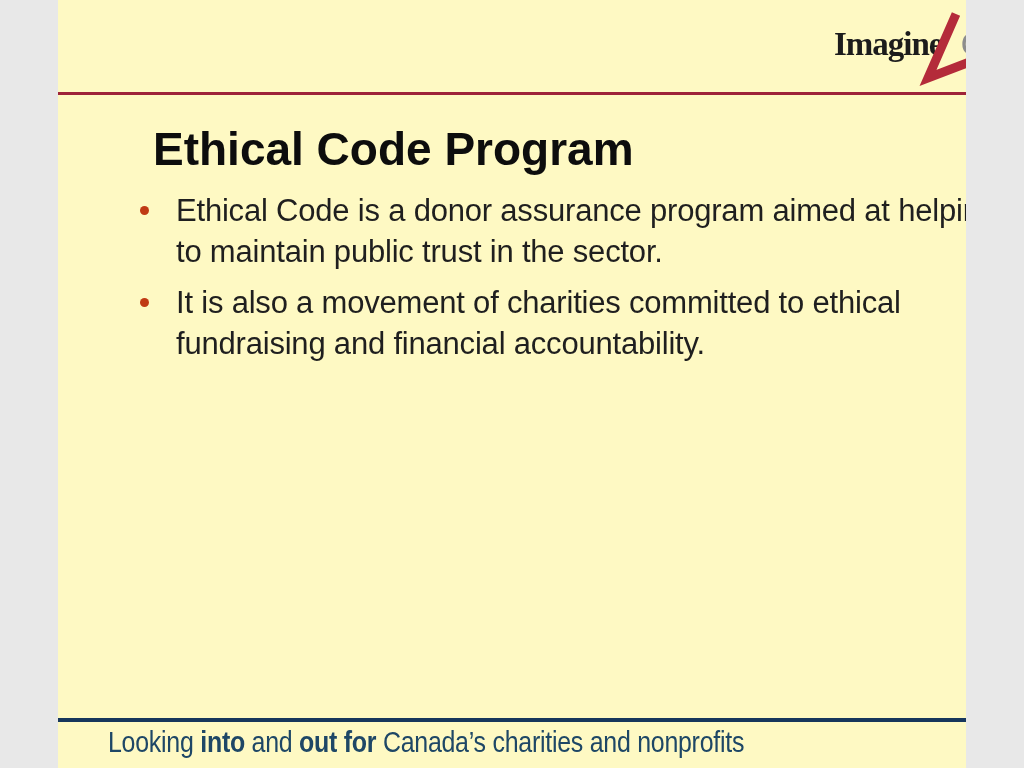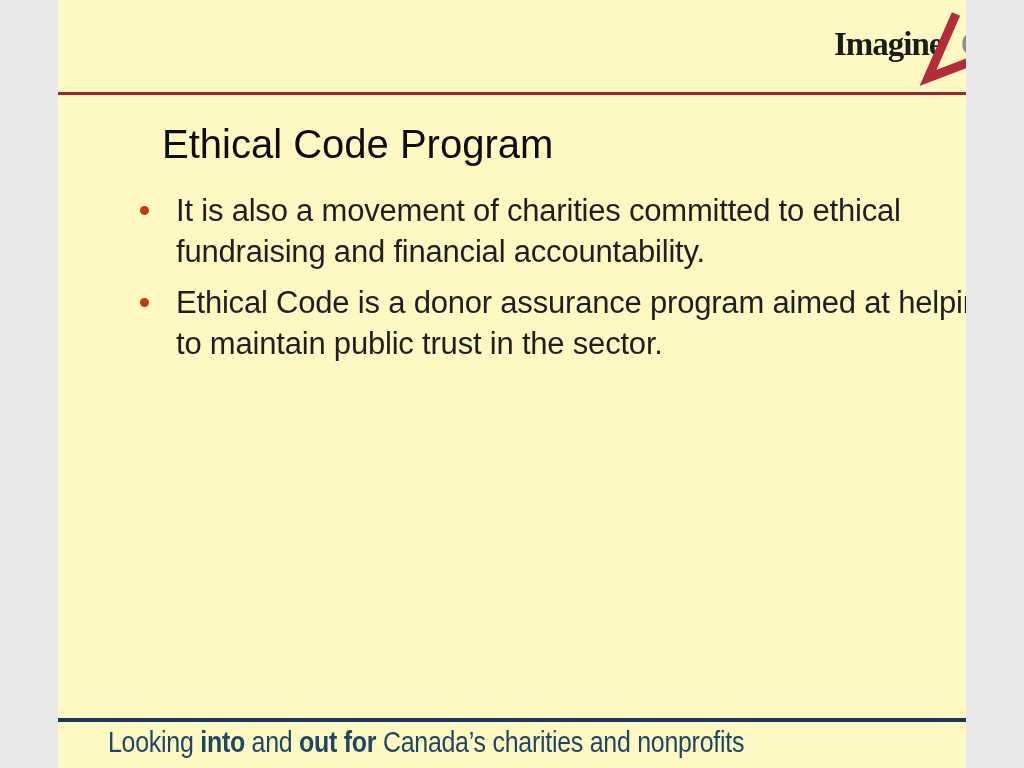--- a/index.html
+++ b/index.html
@@ -34,24 +34,23 @@
   }
   .header-rule {
     position:absolute; left:0; top:92px;
     width:1024px; height:3px;
     background:var(--header-rule);
   }
 
   
   .slide-title {
     position:absolute; left:95px; top:122px;
-    font-size:40px; font-weight:normal;
+    font-size:46px; font-weight:bold;
     color:#0d0d0d; letter-spacing:0px;
     white-space:nowrap;
-    margin-left:9px;
   }
 
   
   .bullets {
     position:absolute; left:82px; top:190px;
     width:884px;
     list-style:none; margin:0; padding:0;
   }
   .bullets li {
     display:flex;
@@ -96,25 +95,25 @@
     <path d="M50 37 L74 43 L57 61 Z" fill="#b42b3a"></path>
   </svg>
   <span class="logo-canada">Canada</span>
   <div class="header-rule"></div>
 
   <div class="slide-title">Ethical Code Program</div>
 
   <ul class="bullets">
     <li>
       <span class="bullet-dot"></span>
-      <span class="bullet-text">It is also a movement of charities committed to ethical fundraising and financial accountability.</span>
+      <span class="bullet-text">Ethical Code is a donor assurance program aimed at helping to maintain public trust in the sector.</span>
     </li>
     <li>
       <span class="bullet-dot"></span>
-      <span class="bullet-text">Ethical Code is a donor assurance program aimed at helping to maintain public trust in the sector.</span>
+      <span class="bullet-text">It is also a movement of charities committed to ethical fundraising and financial accountability.</span>
     </li>
   </ul>
 
   <div class="footer-rule"></div>
   <div class="footer-text">
     <span>Looking </span><b>into</b><span> and </span><b>out for</b><span> Canada’s charities and nonprofits</span>
   </div>
 
 </div>
 

